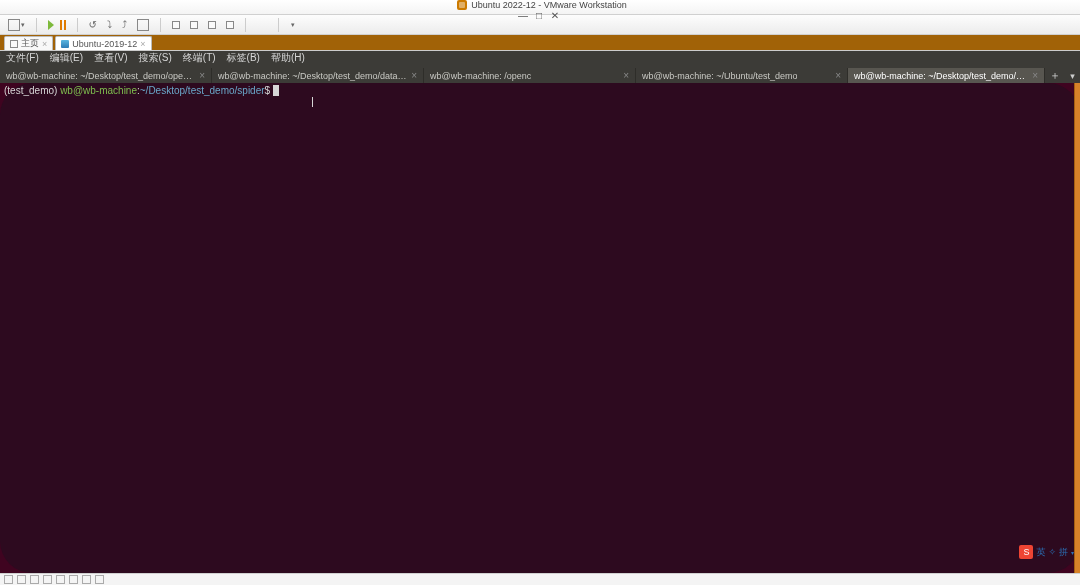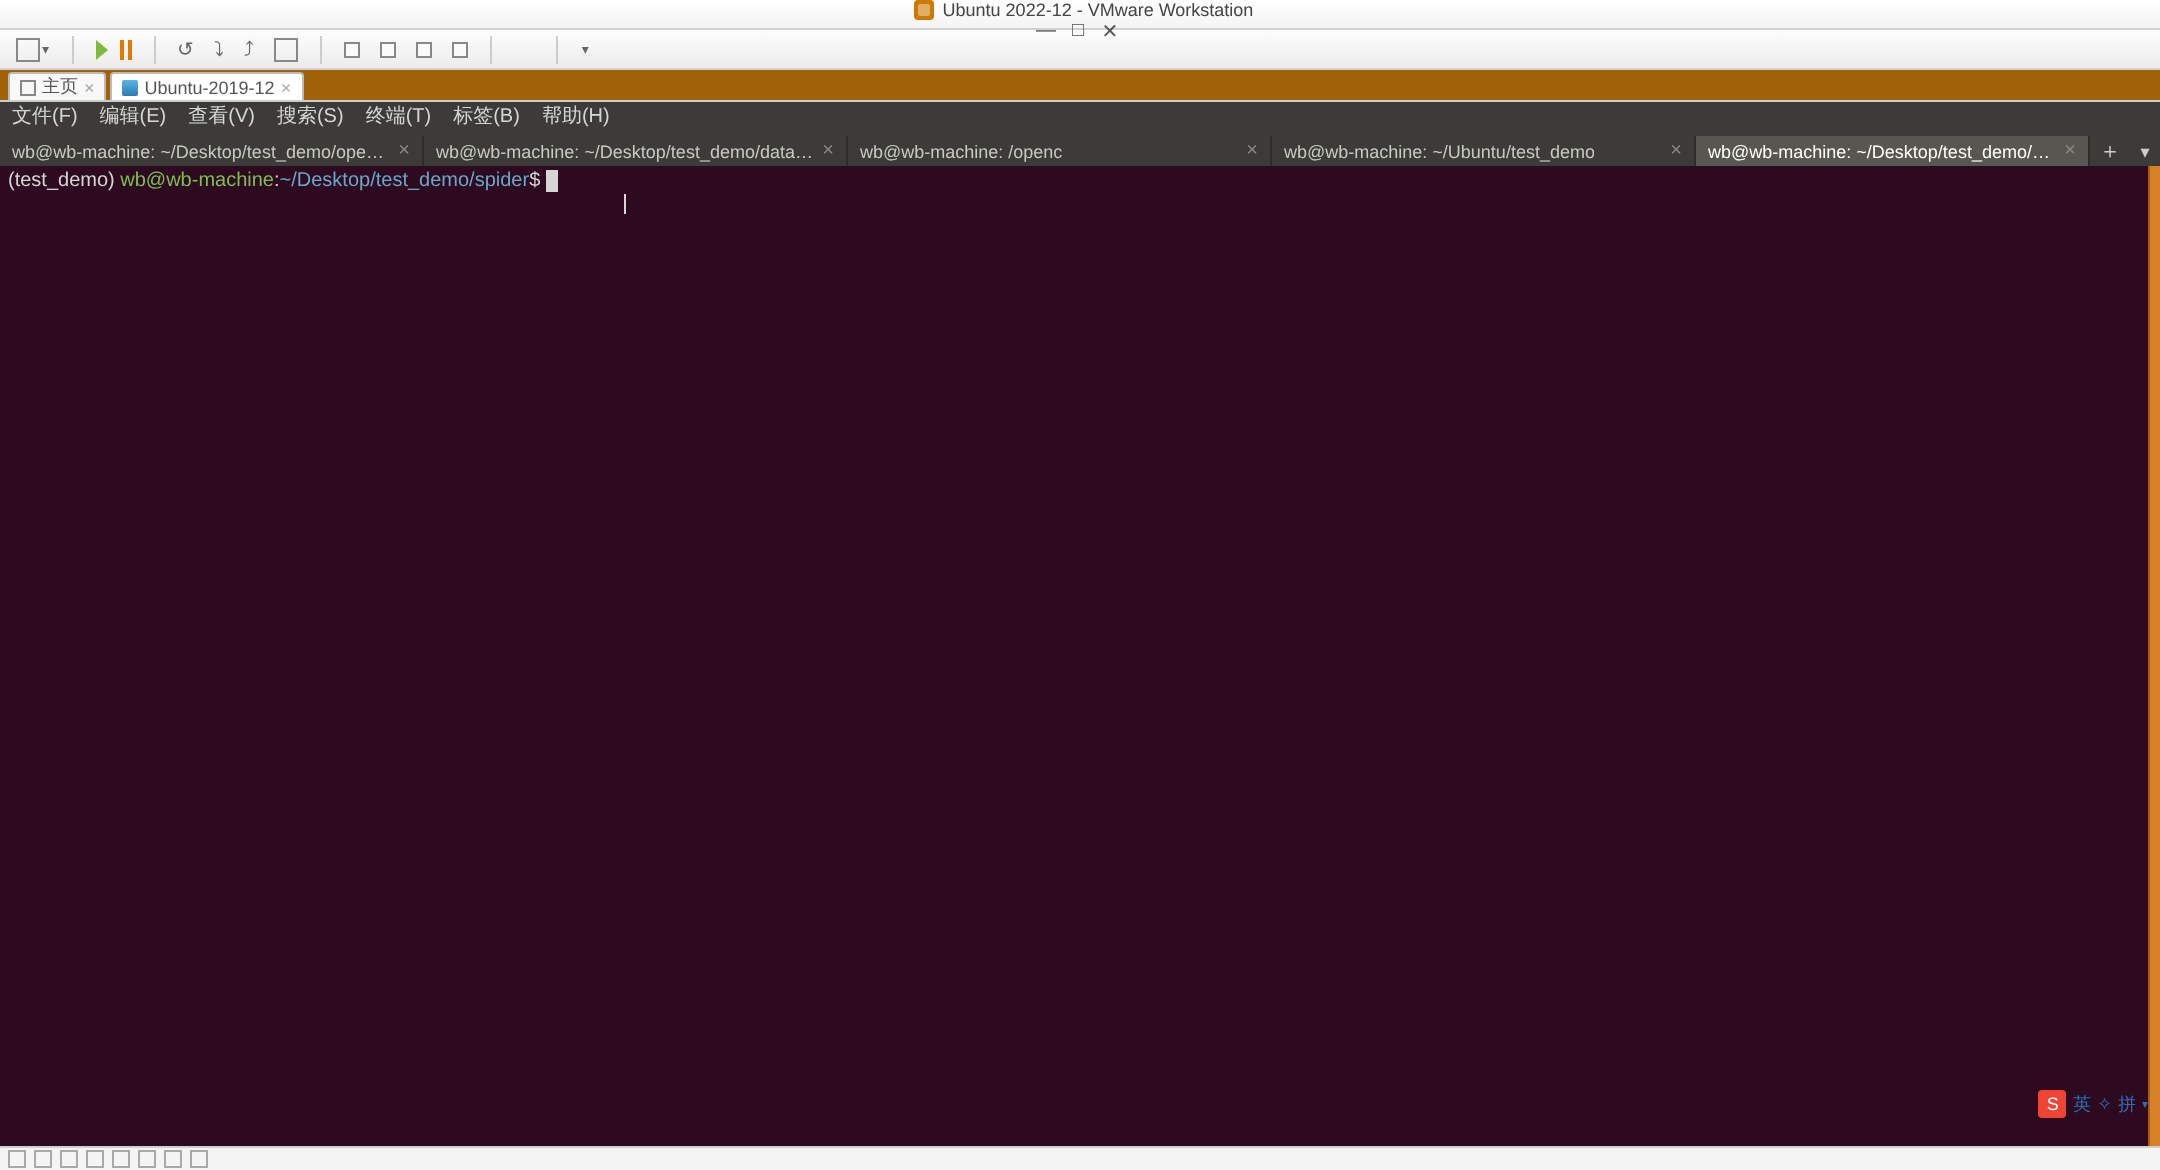--- a/index.html
+++ b/index.html
@@ -46,21 +46,21 @@
   .term-tabs { height:15px; background:#4a4944; display:flex; align-items:stretch;}
   .term-tab { flex:0 0 212px; border-right:1px solid #2e2d29; color:#c9c9c4; font-size:9px; display:flex; align-items:center; padding:0 6px; justify-content:space-between; background:#3c3b37; overflow:hidden;}
   .term-tab.fill{flex:1;}
   .term-tab.active{background:#585650;color:#fff;}
   .term-tab .ttext{white-space:nowrap;overflow:hidden;text-overflow:ellipsis;}
   .term-tab .tclose{font-size:10px;color:#888;margin-left:4px;}
   .term-add { width:20px; display:flex; align-items:center; justify-content:center; color:#ccc; font-size:11px; background:#3c3b37;}
   .term-more { width:15px; display:flex; align-items:center; justify-content:center; color:#ccc; font-size:9px; background:#3c3b37;}
 
   
-  .term-body { font-family:"DejaVu Sans Mono","Courier New",monospace; font-size:10px; color:#d6d6d6; background:#2d0a1f; height:calc(100% - 17px - 15px); padding:2px 4px; position:relative;}
+  .term-body { font-family:"DejaVu Sans Mono","Courier New",monospace; font-size:10px; color:#d6d6d6; background:#2d0a1f; height:calc(100% - 17px - 15px); padding:2px 4px; position:relative;border-radius:32px;}
   .prompt-line{display:flex;gap:0;}
   .venv{color:#d6d6d6;}
   .userhost{color:#7fbf4f;}
   .pathseg{color:#6aa7c9;}
   .dollar{color:#d6d6d6;}
   .cursor{display:inline-block;width:6px;height:11px;background:#d6d6d6;margin-left:3px;vertical-align:middle;}
   .caret-line{position:absolute;left:312px;top:14px;width:1px;height:10px;background:#d6d6d6;}
   .term-scroll{position:absolute;right:0;top:0;width:6px;height:100%;background:#d78229;border-left:1px solid #a55f12;}
 
   

